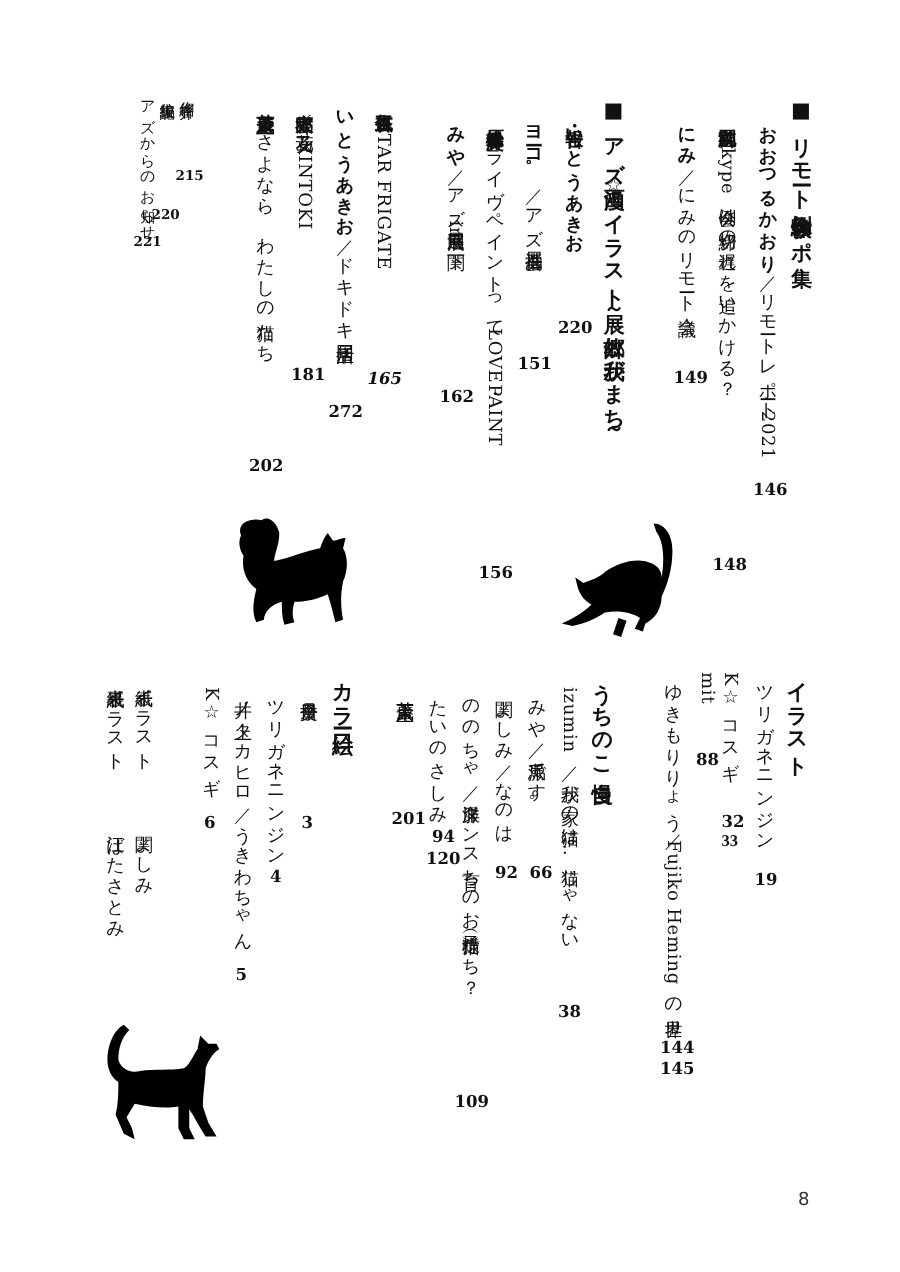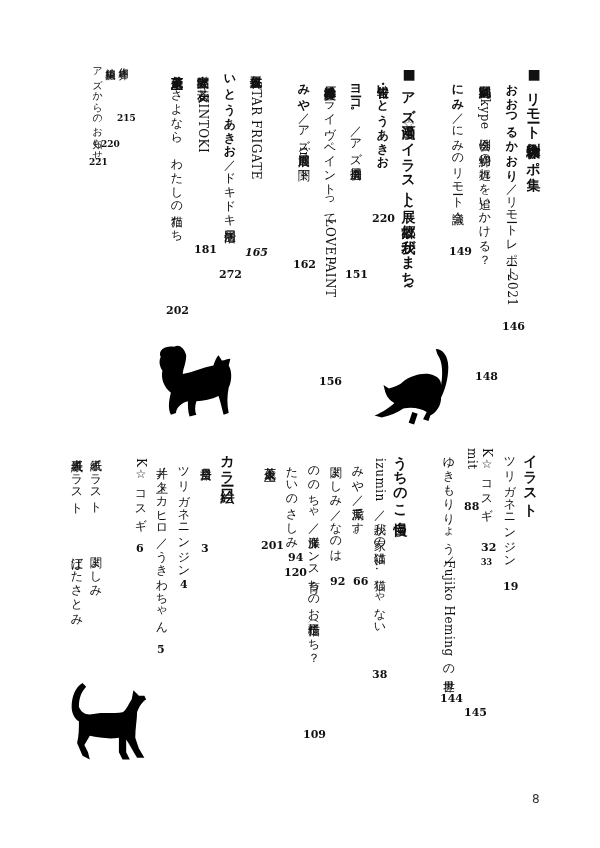--- a/index.html
+++ b/index.html
@@ -36,21 +36,21 @@
 <div class="pg" style="left:449px; top:245px;">149</div>
 
 <div class="col heading" style="left:401px; top:66px;">■アズ漫画☆イラスト展～故郷　我がまち～</div>
 
 <div class="col author" style="left:376px; top:76px;">報告・いとうあきお</div>
 <div class="pg" style="left:372px; top:212px;">220</div>
 
 <div class="col" style="left:349px; top:76px;">
   <span class="author">ヨーコ。</span><span>／アズ展抽選会</span>
 </div>
-<div class="pg" style="left:345px; top:236px;margin-top:32px;">151</div>
+<div class="pg" style="left:345px; top:236px;">151</div>
 
 <div class="col" style="left:323px; top:76px;">
   <span class="author">松原香津美</span><span>／ライヴペイントってLOVE・PAINT</span>
 </div>
 <div class="pg" style="left:319px; top:375px;">156</div>
 
 <div class="col" style="left:297px; top:76px;">
   <span class="author">みや</span><span>／アズ展巡回展in下関</span>
 </div>
 <div class="pg" style="left:293px; top:258px;">162</div>
@@ -97,21 +97,21 @@
 
 <div class="col" style="left:480px; top:448px;">K☆コスギ</div>
 <div class="pg" style="left:481px; top:541px;">32</div>
 <div class="pg" style="left:481px; top:555px;font-family:Liberation Serif, serif;">33</div>
 
 <div class="col" style="left:465px; top:448px;">mit</div>
 <div class="pg" style="left:464px; top:500px;">88</div>
 
 <div class="col" style="left:442px; top:448px;">ゆきもりりょう／Fujiko Hemingの世界</div>
 <div class="pg" style="left:440px; top:692px;">144</div>
-<div class="pg" style="left:440px; top:706px;margin-left:24px;">145</div>
+<div class="pg" style="left:440px; top:706px;">145</div>
 
 <div class="col heading" style="left:393px; top:445px;">うちのこ自慢</div>
 
 <div class="col" style="left:373px; top:458px;">izumin／我が家の猫は…猫じゃない</div>
 <div class="pg" style="left:372px; top:668px;">38</div>
 
 <div class="col" style="left:351px; top:458px;">みや／烏派です。</div>
 <div class="pg" style="left:353px; top:575px;">66</div>
 
 <div class="col" style="left:329px; top:458px;">関よしみ／なのは</div>

